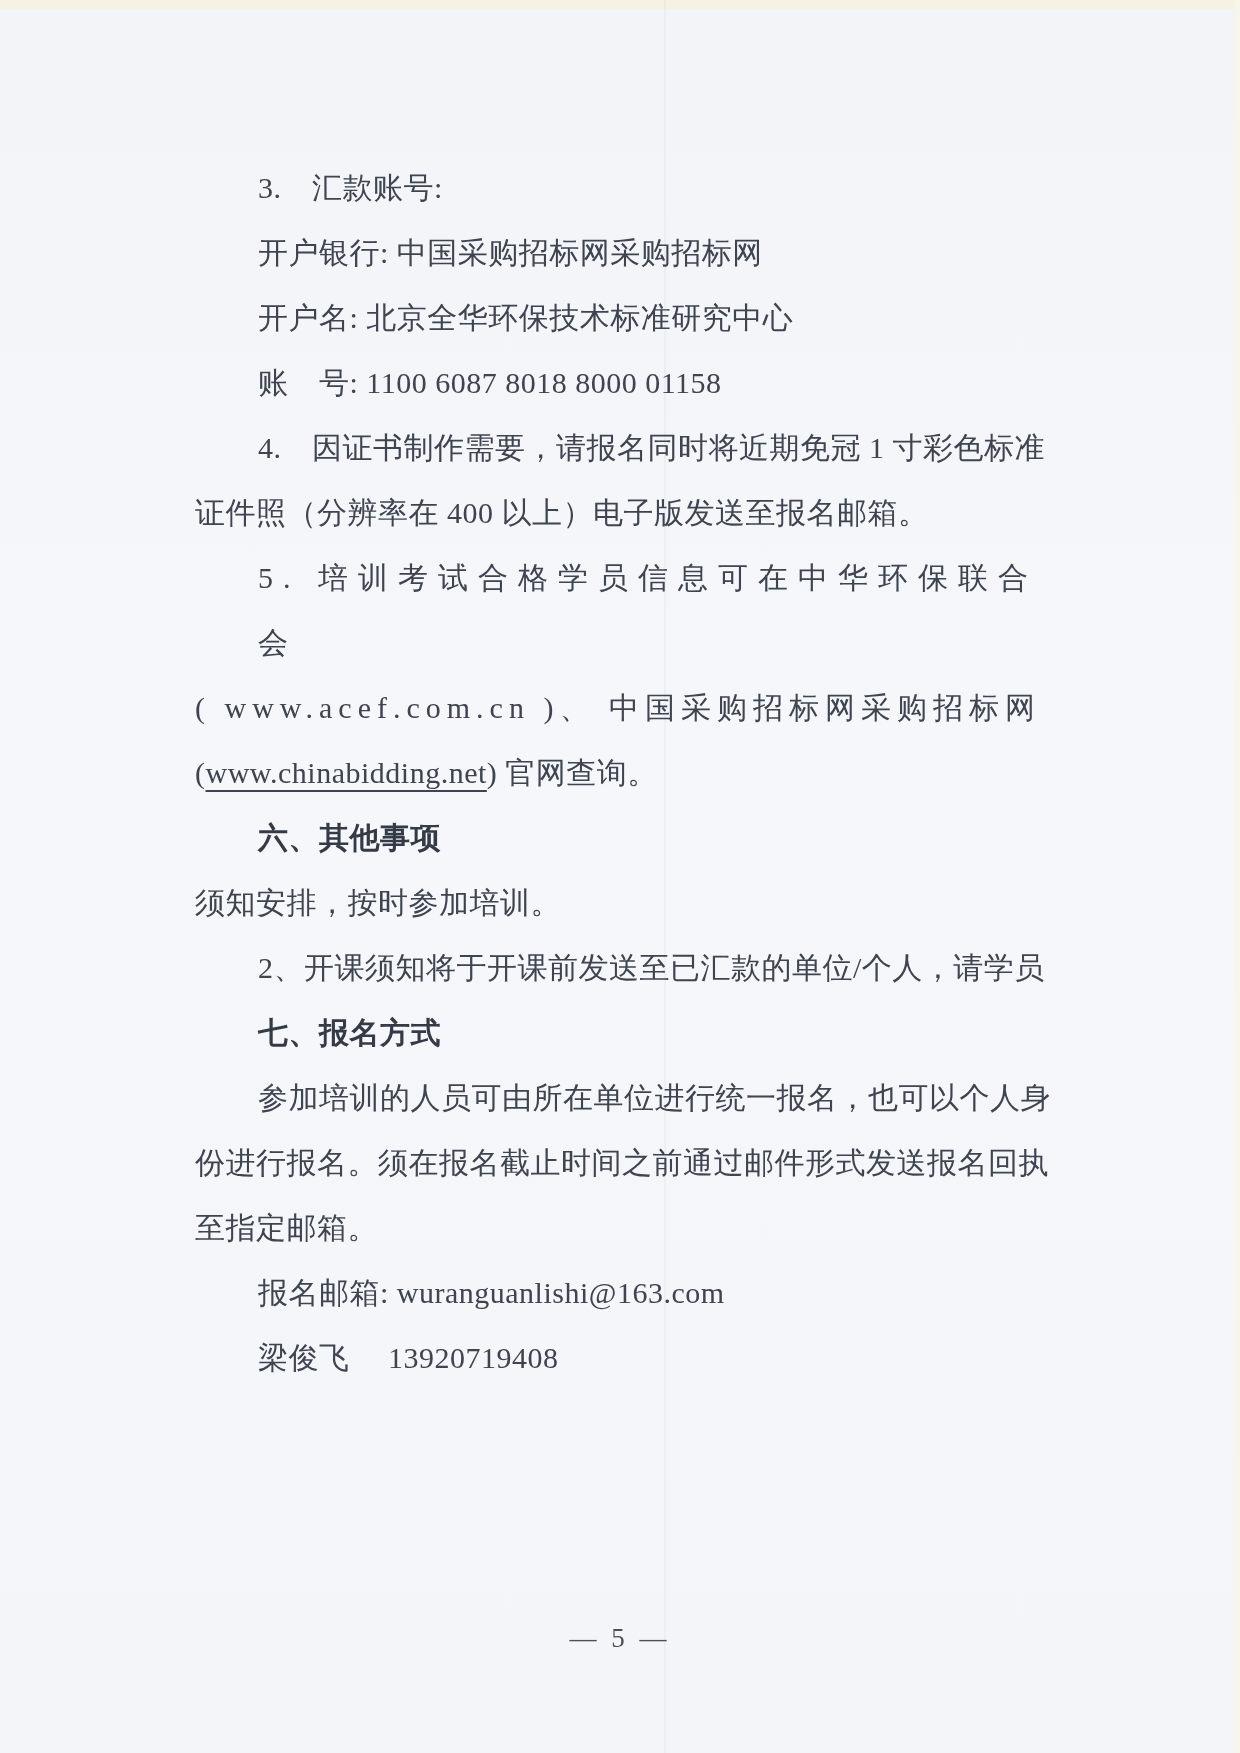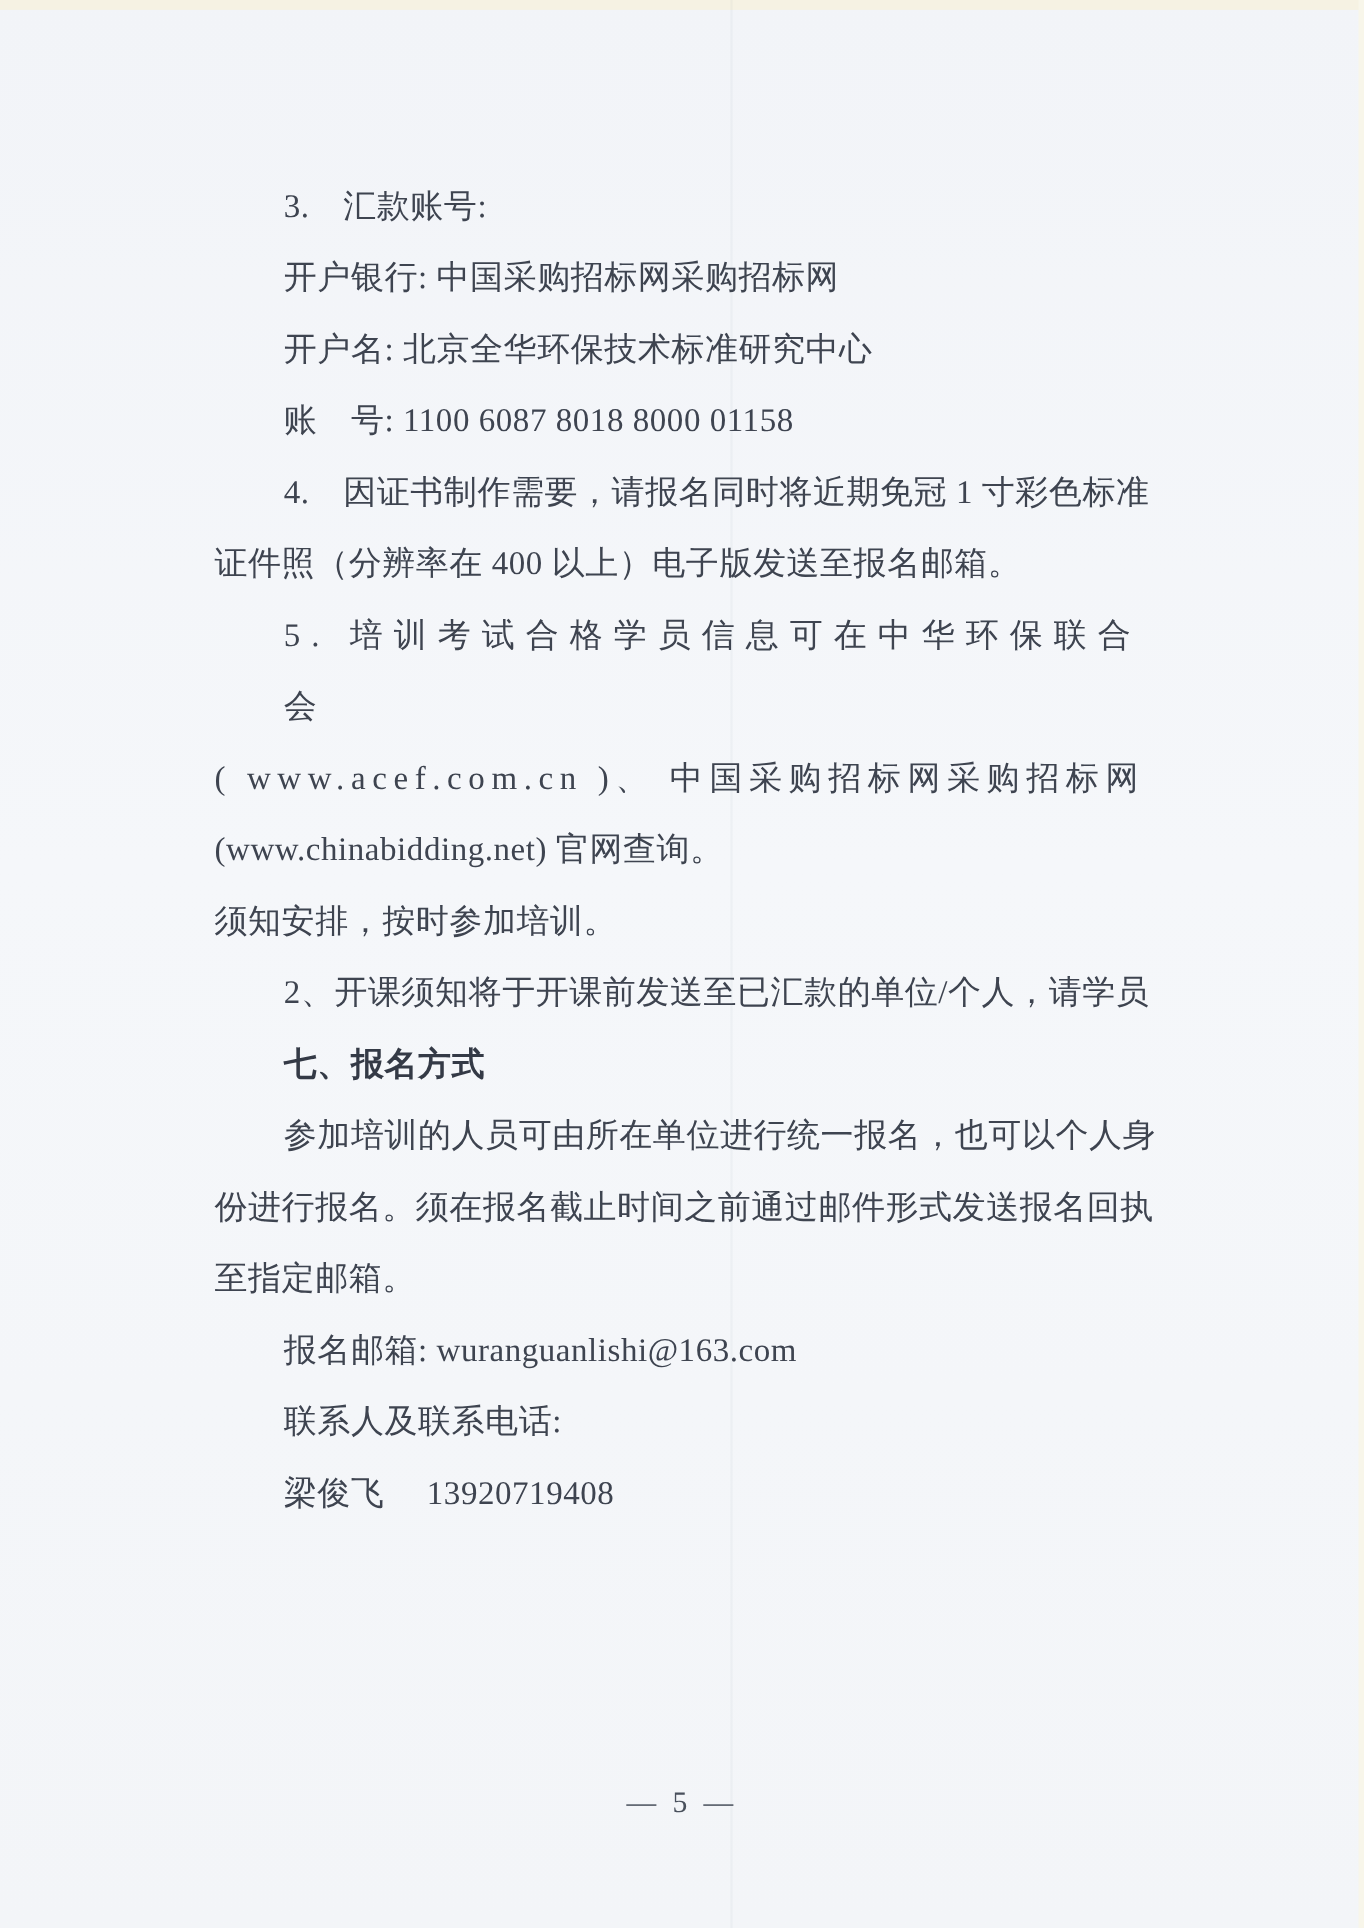--- a/index.html
+++ b/index.html
@@ -52,20 +52,21 @@
     color: #3e4450;
   }
   .indent { padding-left: 63px; }
   .bold {
     font-weight: bold;
     color: #343a46;
   }
   .ls-wide { letter-spacing: 10px; }
   .ls-med  { letter-spacing: 6px; }
   .underline {
+    text-decoration: underline;
     text-underline-offset: 7px;
     text-decoration-thickness: 2px;
   }
   .page-number {
     position: absolute;
     top: 1618px;
     left: 0;
     width: 1240px;
     text-align: center;
     font-size: 27px;
@@ -85,25 +86,25 @@
   <div class="content">
     <div class="line indent">3.　汇款账号:</div>
     <div class="line indent">开户银行: 中国采购招标网采购招标网</div>
     <div class="line indent">开户名: 北京全华环保技术标准研究中心</div>
     <div class="line indent">账　号: 1100 6087 8018 8000 01158</div>
     <div class="line indent">4.　因证书制作需要，请报名同时将近期免冠 1 寸彩色标准</div>
     <div class="line">证件照（分辨率在 400 以上）电子版发送至报名邮箱。</div>
     <div class="line indent ls-wide">5. 培训考试合格学员信息可在中华环保联合会</div>
     <div class="line ls-med">( www.acef.com.cn )、 中国采购招标网采购招标网</div>
     <div class="line"><span>(</span><span class="underline">www.chinabidding.net</span><span>) 官网查询。</span></div>
+    <div class="line indent bold">六、其他事项</div>
     <div class="line">须知安排，按时参加培训。</div>
     <div class="line indent">2、开课须知将于开课前发送至已汇款的单位/个人，请学员</div>
     <div class="line indent bold">七、报名方式</div>
     <div class="line indent">参加培训的人员可由所在单位进行统一报名，也可以个人身</div>
     <div class="line">份进行报名。须在报名截止时间之前通过邮件形式发送报名回执</div>
     <div class="line">至指定邮箱。</div>
     <div class="line indent">报名邮箱: wuranguanlishi@163.com</div>
-    <div class="line indent">联系人及联系电话:</div>
     <div class="line indent">梁俊飞　 13920719408</div>
   </div>
 
   <div class="page-number">— 5 —</div>
 </div>
 
 </body></html>

